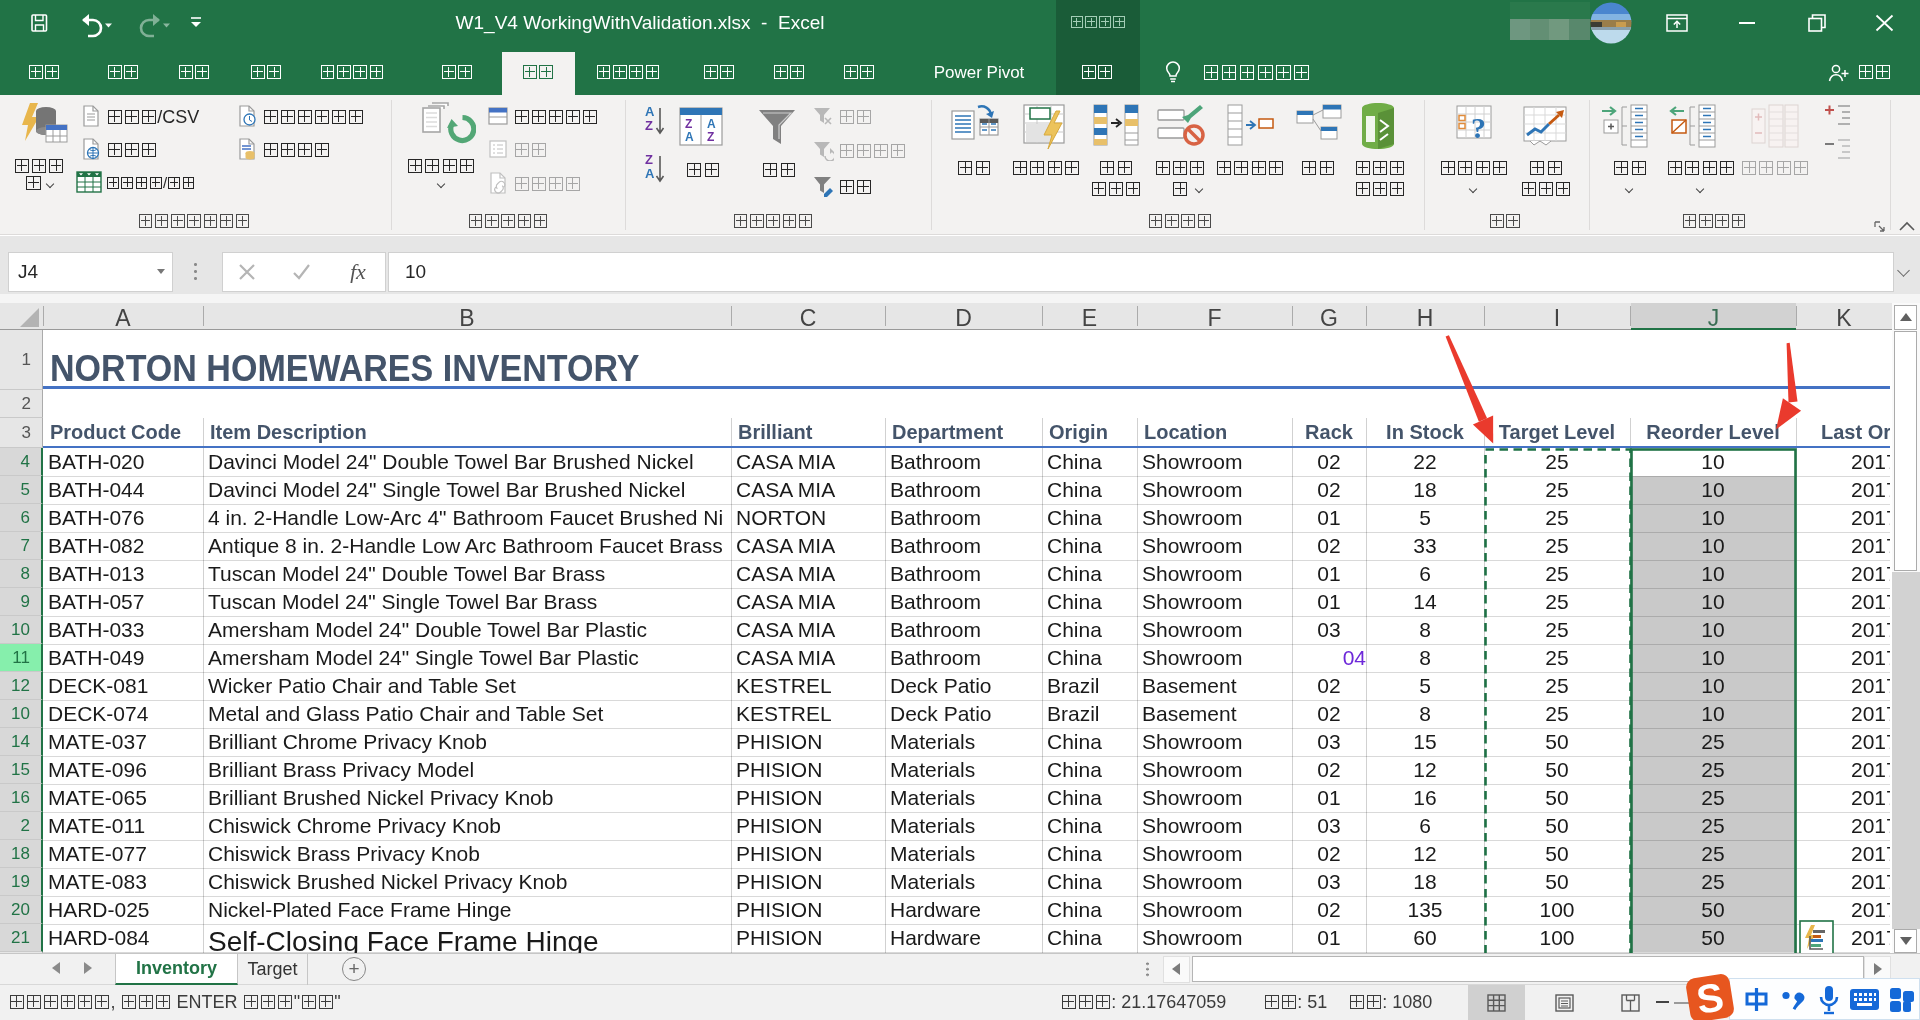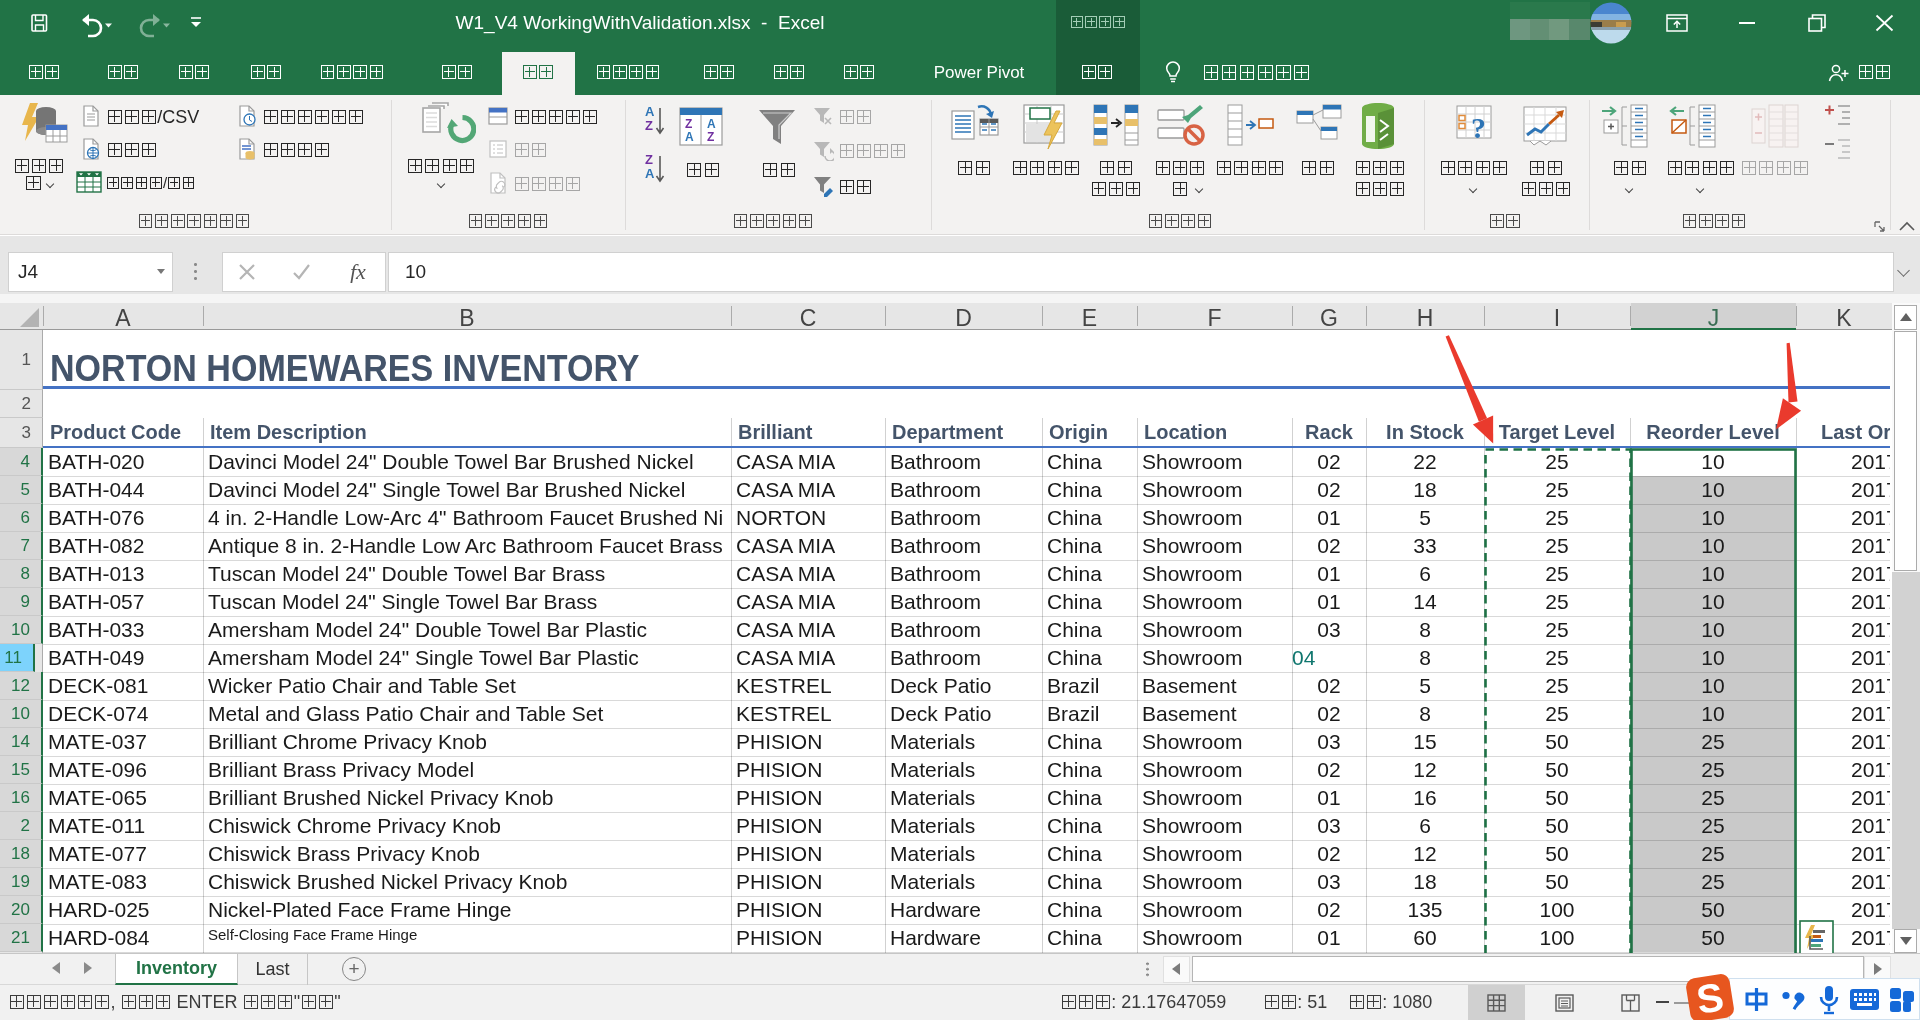--- a/index.html
+++ b/index.html
@@ -412,21 +412,21 @@
 <div class="ab" style="left:0;top:330px;width:43px;height:60px;background:#e6e6e6;border-right:1px solid #ababab;border-bottom:1px solid #c9c9c9;color:#555;font-size:17px;text-align:right;padding-right:11px;display:flex;align-items:center;justify-content:flex-end">1</div>
 <div class="ab" style="left:0;top:390px;width:43px;height:28px;background:#e6e6e6;border-right:1px solid #ababab;border-bottom:1px solid #c9c9c9;color:#555;font-size:17px;text-align:right;padding-right:11px;display:flex;align-items:center;justify-content:flex-end">2</div>
 <div class="ab" style="left:0;top:418px;width:43px;height:30px;background:#e6e6e6;border-right:1px solid #ababab;border-bottom:1px solid #c9c9c9;color:#555;font-size:17px;text-align:right;padding-right:11px;display:flex;align-items:center;justify-content:flex-end">3</div>
 <div class="ab" style="left:0;top:448px;width:43px;height:28px;background:#d8d8d8;border-right:2px solid #217346;border-bottom:1px solid #c9c9c9;color:#217346;font-size:17px;text-align:right;padding-right:11px;display:flex;align-items:center;justify-content:flex-end">4</div>
 <div class="ab" style="left:0;top:476px;width:43px;height:28px;background:#d8d8d8;border-right:2px solid #217346;border-bottom:1px solid #c9c9c9;color:#217346;font-size:17px;text-align:right;padding-right:11px;display:flex;align-items:center;justify-content:flex-end">5</div>
 <div class="ab" style="left:0;top:504px;width:43px;height:28px;background:#d8d8d8;border-right:2px solid #217346;border-bottom:1px solid #c9c9c9;color:#217346;font-size:17px;text-align:right;padding-right:11px;display:flex;align-items:center;justify-content:flex-end">6</div>
 <div class="ab" style="left:0;top:532px;width:43px;height:28px;background:#d8d8d8;border-right:2px solid #217346;border-bottom:1px solid #c9c9c9;color:#217346;font-size:17px;text-align:right;padding-right:11px;display:flex;align-items:center;justify-content:flex-end">7</div>
 <div class="ab" style="left:0;top:560px;width:43px;height:28px;background:#d8d8d8;border-right:2px solid #217346;border-bottom:1px solid #c9c9c9;color:#217346;font-size:17px;text-align:right;padding-right:11px;display:flex;align-items:center;justify-content:flex-end">8</div>
 <div class="ab" style="left:0;top:588px;width:43px;height:28px;background:#d8d8d8;border-right:2px solid #217346;border-bottom:1px solid #c9c9c9;color:#217346;font-size:17px;text-align:right;padding-right:11px;display:flex;align-items:center;justify-content:flex-end">9</div>
 <div class="ab" style="left:0;top:616px;width:43px;height:28px;background:#d8d8d8;border-right:2px solid #217346;border-bottom:1px solid #c9c9c9;color:#217346;font-size:17px;text-align:right;padding-right:11px;display:flex;align-items:center;justify-content:flex-end">10</div>
-<div class="ab" style="left:0;top:644px;width:35px;height:28px;background:#7dd3fc;border-right:2px solid #217346;border-bottom:1px solid #c9c9c9;color:#217346;font-size:17px;text-align:right;padding-right:11px;display:flex;align-items:center;justify-content:flex-end">11</div>
+<div class="ab" style="left:0;top:644px;width:43px;height:28px;background:#86efac;border-right:2px solid #217346;border-bottom:1px solid #c9c9c9;color:#217346;font-size:17px;text-align:right;padding-right:11px;display:flex;align-items:center;justify-content:flex-end">11</div>
 <div class="ab" style="left:0;top:672px;width:43px;height:28px;background:#d8d8d8;border-right:2px solid #217346;border-bottom:1px solid #c9c9c9;color:#217346;font-size:17px;text-align:right;padding-right:11px;display:flex;align-items:center;justify-content:flex-end">12</div>
 <div class="ab" style="left:0;top:700px;width:43px;height:28px;background:#d8d8d8;border-right:2px solid #217346;border-bottom:1px solid #c9c9c9;color:#217346;font-size:17px;text-align:right;padding-right:11px;display:flex;align-items:center;justify-content:flex-end">10</div>
 <div class="ab" style="left:0;top:728px;width:43px;height:28px;background:#d8d8d8;border-right:2px solid #217346;border-bottom:1px solid #c9c9c9;color:#217346;font-size:17px;text-align:right;padding-right:11px;display:flex;align-items:center;justify-content:flex-end">14</div>
 <div class="ab" style="left:0;top:756px;width:43px;height:28px;background:#d8d8d8;border-right:2px solid #217346;border-bottom:1px solid #c9c9c9;color:#217346;font-size:17px;text-align:right;padding-right:11px;display:flex;align-items:center;justify-content:flex-end">15</div>
 <div class="ab" style="left:0;top:784px;width:43px;height:28px;background:#d8d8d8;border-right:2px solid #217346;border-bottom:1px solid #c9c9c9;color:#217346;font-size:17px;text-align:right;padding-right:11px;display:flex;align-items:center;justify-content:flex-end">16</div>
 <div class="ab" style="left:0;top:812px;width:43px;height:28px;background:#d8d8d8;border-right:2px solid #217346;border-bottom:1px solid #c9c9c9;color:#217346;font-size:17px;text-align:right;padding-right:11px;display:flex;align-items:center;justify-content:flex-end">2</div>
 <div class="ab" style="left:0;top:840px;width:43px;height:28px;background:#d8d8d8;border-right:2px solid #217346;border-bottom:1px solid #c9c9c9;color:#217346;font-size:17px;text-align:right;padding-right:11px;display:flex;align-items:center;justify-content:flex-end">18</div>
 <div class="ab" style="left:0;top:868px;width:43px;height:28px;background:#d8d8d8;border-right:2px solid #217346;border-bottom:1px solid #c9c9c9;color:#217346;font-size:17px;text-align:right;padding-right:11px;display:flex;align-items:center;justify-content:flex-end">19</div>
 <div class="ab" style="left:0;top:896px;width:43px;height:28px;background:#d8d8d8;border-right:2px solid #217346;border-bottom:1px solid #c9c9c9;color:#217346;font-size:17px;text-align:right;padding-right:11px;display:flex;align-items:center;justify-content:flex-end">20</div>
 <div class="ab" style="left:0;top:924px;width:43px;height:28px;background:#d8d8d8;border-right:2px solid #217346;border-bottom:1px solid #c9c9c9;color:#217346;font-size:17px;text-align:right;padding-right:11px;display:flex;align-items:center;justify-content:flex-end">21</div>
@@ -566,21 +566,21 @@
 <div class="ab" style="left:1630px;top:618px;width:166px;text-align:center;font-size:21px;color:#1a1a1a">10</div>
 <div class="ab" style="left:1796px;top:616px;width:94px;height:28px;overflow:hidden">
     <div class="ab" style="left:55px;top:2px;font-size:21px;color:#1a1a1a;white-space:nowrap">2017</div>
   </div>
 <div class="ab" style="left:48px;top:646px;font-size:21px;color:#1a1a1a;white-space:nowrap">BATH-049</div>
 <div class="ab" style="left:208px;top:646px;font-size:21px;color:#1a1a1a;white-space:nowrap">Amersham Model 24" Single Towel Bar Plastic</div>
 <div class="ab" style="left:736px;top:646px;font-size:21px;color:#1a1a1a;white-space:nowrap">CASA MIA</div>
 <div class="ab" style="left:890px;top:646px;font-size:21px;color:#1a1a1a;white-space:nowrap">Bathroom</div>
 <div class="ab" style="left:1047px;top:646px;font-size:21px;color:#1a1a1a;white-space:nowrap">China</div>
 <div class="ab" style="left:1142px;top:646px;font-size:21px;color:#1a1a1a;white-space:nowrap">Showroom</div>
-<div class="ab" style="left:1292px;top:646px;width:74px;text-align:left;font-size:21px;color:#0f766e">04</div>
+<div class="ab" style="left:1292px;top:646px;width:74px;text-align:right;font-size:21px;color:#6d28d9">04</div>
 <div class="ab" style="left:1366px;top:646px;width:118px;text-align:center;font-size:21px;color:#1a1a1a">8</div>
 <div class="ab" style="left:1484px;top:646px;width:146px;text-align:center;font-size:21px;color:#1a1a1a">25</div>
 <div class="ab" style="left:1630px;top:646px;width:166px;text-align:center;font-size:21px;color:#1a1a1a">10</div>
 <div class="ab" style="left:1796px;top:644px;width:94px;height:28px;overflow:hidden">
     <div class="ab" style="left:55px;top:2px;font-size:21px;color:#1a1a1a;white-space:nowrap">2017</div>
   </div>
 <div class="ab" style="left:48px;top:674px;font-size:21px;color:#1a1a1a;white-space:nowrap">DECK-081</div>
 <div class="ab" style="left:208px;top:674px;font-size:21px;color:#1a1a1a;white-space:nowrap">Wicker Patio Chair and Table Set</div>
 <div class="ab" style="left:736px;top:674px;font-size:21px;color:#1a1a1a;white-space:nowrap">KESTREL</div>
 <div class="ab" style="left:890px;top:674px;font-size:21px;color:#1a1a1a;white-space:nowrap">Deck Patio</div>
@@ -691,21 +691,21 @@
 <div class="ab" style="left:1047px;top:898px;font-size:21px;color:#1a1a1a;white-space:nowrap">China</div>
 <div class="ab" style="left:1142px;top:898px;font-size:21px;color:#1a1a1a;white-space:nowrap">Showroom</div>
 <div class="ab" style="left:1292px;top:898px;width:74px;text-align:center;font-size:21px;color:#1a1a1a">02</div>
 <div class="ab" style="left:1366px;top:898px;width:118px;text-align:center;font-size:21px;color:#1a1a1a">135</div>
 <div class="ab" style="left:1484px;top:898px;width:146px;text-align:center;font-size:21px;color:#1a1a1a">100</div>
 <div class="ab" style="left:1630px;top:898px;width:166px;text-align:center;font-size:21px;color:#1a1a1a">50</div>
 <div class="ab" style="left:1796px;top:896px;width:94px;height:28px;overflow:hidden">
     <div class="ab" style="left:55px;top:2px;font-size:21px;color:#1a1a1a;white-space:nowrap">2017</div>
   </div>
 <div class="ab" style="left:48px;top:926px;font-size:21px;color:#1a1a1a;white-space:nowrap">HARD-084</div>
-<div class="ab" style="left:208px;top:926px;font-size:15px;color:#1a1a1a;white-space:nowrap">Self-Closing Face Frame Hinge</div>
+<div class="ab" style="left:208px;top:926px;font-size:28px;color:#1a1a1a;white-space:nowrap">Self-Closing Face Frame Hinge</div>
 <div class="ab" style="left:736px;top:926px;font-size:21px;color:#1a1a1a;white-space:nowrap">PHISION</div>
 <div class="ab" style="left:890px;top:926px;font-size:21px;color:#1a1a1a;white-space:nowrap">Hardware</div>
 <div class="ab" style="left:1047px;top:926px;font-size:21px;color:#1a1a1a;white-space:nowrap">China</div>
 <div class="ab" style="left:1142px;top:926px;font-size:21px;color:#1a1a1a;white-space:nowrap">Showroom</div>
 <div class="ab" style="left:1292px;top:926px;width:74px;text-align:center;font-size:21px;color:#1a1a1a">01</div>
 <div class="ab" style="left:1366px;top:926px;width:118px;text-align:center;font-size:21px;color:#1a1a1a">60</div>
 <div class="ab" style="left:1484px;top:926px;width:146px;text-align:center;font-size:21px;color:#1a1a1a">100</div>
 <div class="ab" style="left:1630px;top:926px;width:166px;text-align:center;font-size:21px;color:#1a1a1a">50</div>
 <div class="ab" style="left:1796px;top:924px;width:94px;height:28px;overflow:hidden">
     <div class="ab" style="left:55px;top:2px;font-size:21px;color:#1a1a1a;white-space:nowrap">2017</div>
@@ -735,21 +735,21 @@
 <div class="ab" style="left:1894px;top:305px;width:23px;height:25px;background:#fff;border:1px solid #ababab"></div>
 <div class="ab" style="left:1900px;top:313px;width:0;height:0;border:6px solid transparent;border-bottom:8px solid #606060;border-top:0"></div>
 <div class="ab" style="left:1894px;top:331px;width:23px;height:240px;background:#fff;border:1px solid #ababab"></div>
 <div class="ab" style="left:1892px;top:572px;width:28px;height:357px;background:#d2d2d2"></div>
 <div class="ab" style="left:1894px;top:929px;width:23px;height:24px;background:#fff;border:1px solid #ababab"></div>
 <div class="ab" style="left:1900px;top:937px;width:0;height:0;border:6px solid transparent;border-top:8px solid #606060;border-bottom:0"></div>
 <div class="ab" style="left:0;top:953px;width:1920px;height:32px;background:#f1f1f1;border-top:1px solid #c6c6c6;border-bottom:1px solid #d8d8d8"></div>
 <div class="ab" style="left:52px;top:962px;width:0;height:0;border:6px solid transparent;border-right:8px solid #8a8a8a;border-left:0"></div>
 <div class="ab" style="left:84px;top:962px;width:0;height:0;border:6px solid transparent;border-left:8px solid #8a8a8a;border-right:0"></div>
 <div class="ab" style="left:115px;top:954px;width:123px;height:31px;background:#fff;border-left:1px solid #c6c6c6;border-right:1px solid #c6c6c6;border-bottom:2.5px solid #217346;color:#217346;font-weight:bold;font-size:18px;text-align:center;line-height:28px">Inventory</div>
-<div class="ab" style="left:238px;top:954px;width:70px;height:31px;color:#333;font-size:18px;text-align:center;line-height:30px;border-right:1px solid #c6c6c6">Last</div>
+<div class="ab" style="left:238px;top:954px;width:70px;height:31px;color:#333;font-size:18px;text-align:center;line-height:30px;border-right:1px solid #c6c6c6">Target</div>
 <div class="ab" style="left:342px;top:957px;width:24px;height:24px;border:1.4px solid #878787;border-radius:50%;color:#666;font-size:19px;text-align:center;line-height:21px">+</div>
 <div class="ab" style="left:1146px;top:961px;width:3px;height:16px;background-image:radial-gradient(circle,#8a8a8a 1.2px,transparent 1.5px);background-size:3px 5.5px"></div>
 <div class="ab" style="left:1163px;top:956px;width:27px;height:27px;background:#fafafa;border:1px solid #e0e0e0"></div>
 <div class="ab" style="left:1172px;top:963px;width:0;height:0;border:6px solid transparent;border-right:8px solid #7b7b7b;border-left:0"></div>
 <div class="ab" style="left:1192px;top:956px;width:672px;height:26px;background:#fff;border:1px solid #b5b5b5"></div>
 <div class="ab" style="left:1864px;top:956px;width:27px;height:27px;background:#fafafa;border:1px solid #e0e0e0"></div>
 <div class="ab" style="left:1874px;top:963px;width:0;height:0;border:6px solid transparent;border-left:8px solid #7b7b7b;border-right:0"></div>
 <div class="ab" style="left:0;top:985px;width:1920px;height:35px;background:#f1f1f1"></div>
 <div class="ab" style="left:8px;top:992px;font-size:18px;color:#3b3b3b"><i class="j"></i><i class="j"></i><i class="j"></i><i class="j"></i><i class="j"></i><i class="j"></i>, <i class="j"></i><i class="j"></i><i class="j"></i> ENTER <i class="j"></i><i class="j"></i><i class="j"></i>"<i class="j"></i><i class="j"></i>"</div>
 <div class="ab" style="left:1060px;top:992px;font-size:18px;color:#3b3b3b"><i class="j"></i><i class="j"></i><i class="j"></i>: 21.17647059</div>

